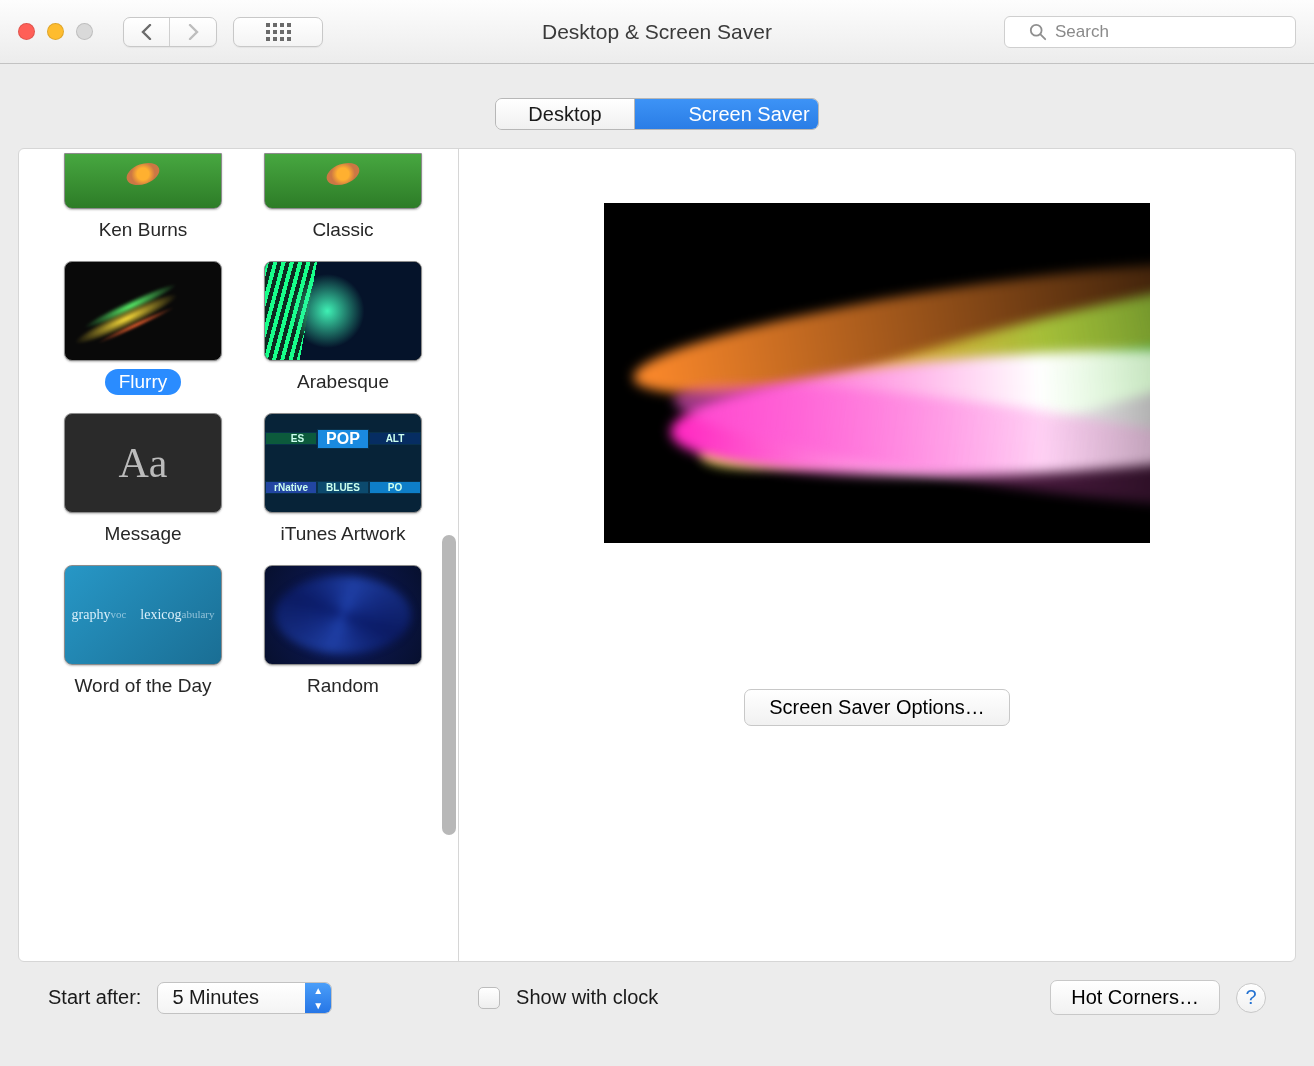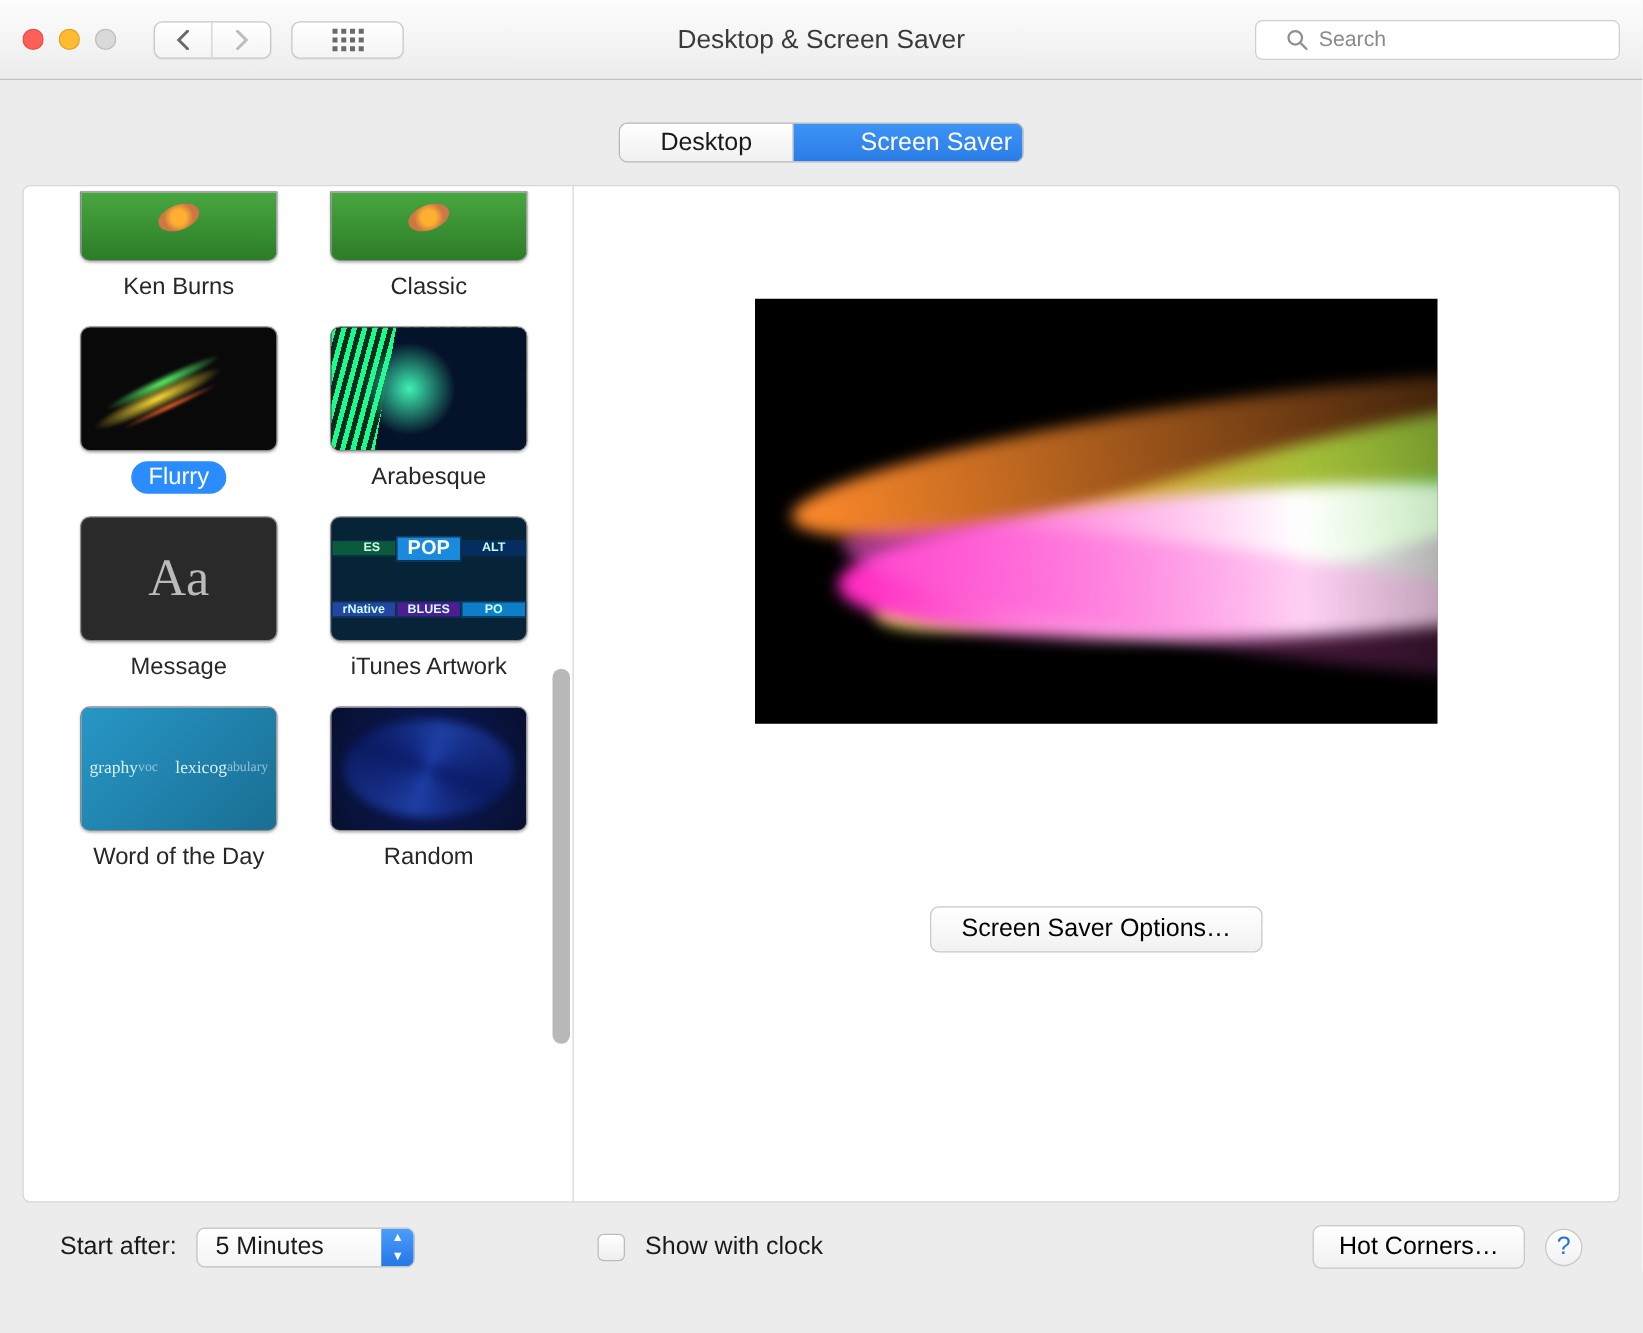--- a/index.html
+++ b/index.html
@@ -140,21 +140,20 @@
   
   .scroll-thumb {
     position:absolute; right:2px; top:386px; width:14px; height:300px;
     background:#b8b8b8; border-radius:7px;
   }
 
   
   .preview-pane {
     flex:1; display:flex; flex-direction:column; align-items:center;
     padding: 54px 26px 16px;
-    margin-top: 36px;
   }
   .preview {
     width: 546px; height: 340px; background:#000; position:relative; overflow:hidden;
   }
   .options-btn {
     margin-top: 146px;
     padding: 6px 24px;
     font-size: 20px;
     background: linear-gradient(#ffffff,#f1f1f1);
     border:1px solid #c8c8c8; border-radius:7px;
@@ -219,21 +218,21 @@
       conic-gradient(#00e7ff,#0530ff,#00e7ff,#0530ff,#00e7ff);
     mask:radial-gradient(circle, #000 0 48%, transparent 49%);
     transform:scale(.6);}
   .msg-th{font-family:Georgia,serif;font-size:42px;color:#bbb;background:#2a2a2a;display:flex;align-items:center;justify-content:center;}
   .itunes-th{background:#072338;display:grid;grid-template-columns:1fr 1fr 1fr;grid-template-rows:1fr 1fr;}
   .itunes-th span{border:1px solid #09304a;display:flex;align-items:center;justify-content:center;font-size:10px;font-weight:bold;color:#cfe;}
   .itunes-th span:nth-child(1){background:#0c5a3c;padding-left:13px;}
   .itunes-th span:nth-child(2){background:#1a8adf;color:#fff;font-size:16px;}
   .itunes-th span:nth-child(3){background:#062d62;}
   .itunes-th span:nth-child(4){background:#2246a2;}
-  .itunes-th span:nth-child(5){background:#4c1d95;}
+  .itunes-th span:nth-child(5){background:#0c4a6e;}
   .itunes-th span:nth-child(6){background:#0e7ec8;}
   .wod-th{background:linear-gradient(135deg,#2797c6,#1a6e94);font-family:Georgia,serif;color:#d9effa;text-align:left;padding:8px;font-size:14px;line-height:1.4;}
   .wod-th small{font-size:11px;opacity:.6;display:block;}
   .swirl-th{background:radial-gradient(circle at 50% 50%, #0c1e70 0%, #0a1442 60%, #07102e 100%);}
   .swirl-th::before{content:"";position:absolute;inset:10px;border-radius:50%;
     background:conic-gradient(from 20deg,#2850c5,#0c1e70,#2850c5,#0c1e70,#2850c5); filter:blur(4px); opacity:.7;}
 
   
   .streak{position:absolute;border-radius:50%;filter:blur(6px);}
   .st1{width:720px;height:90px;right:-200px;top:80px;

